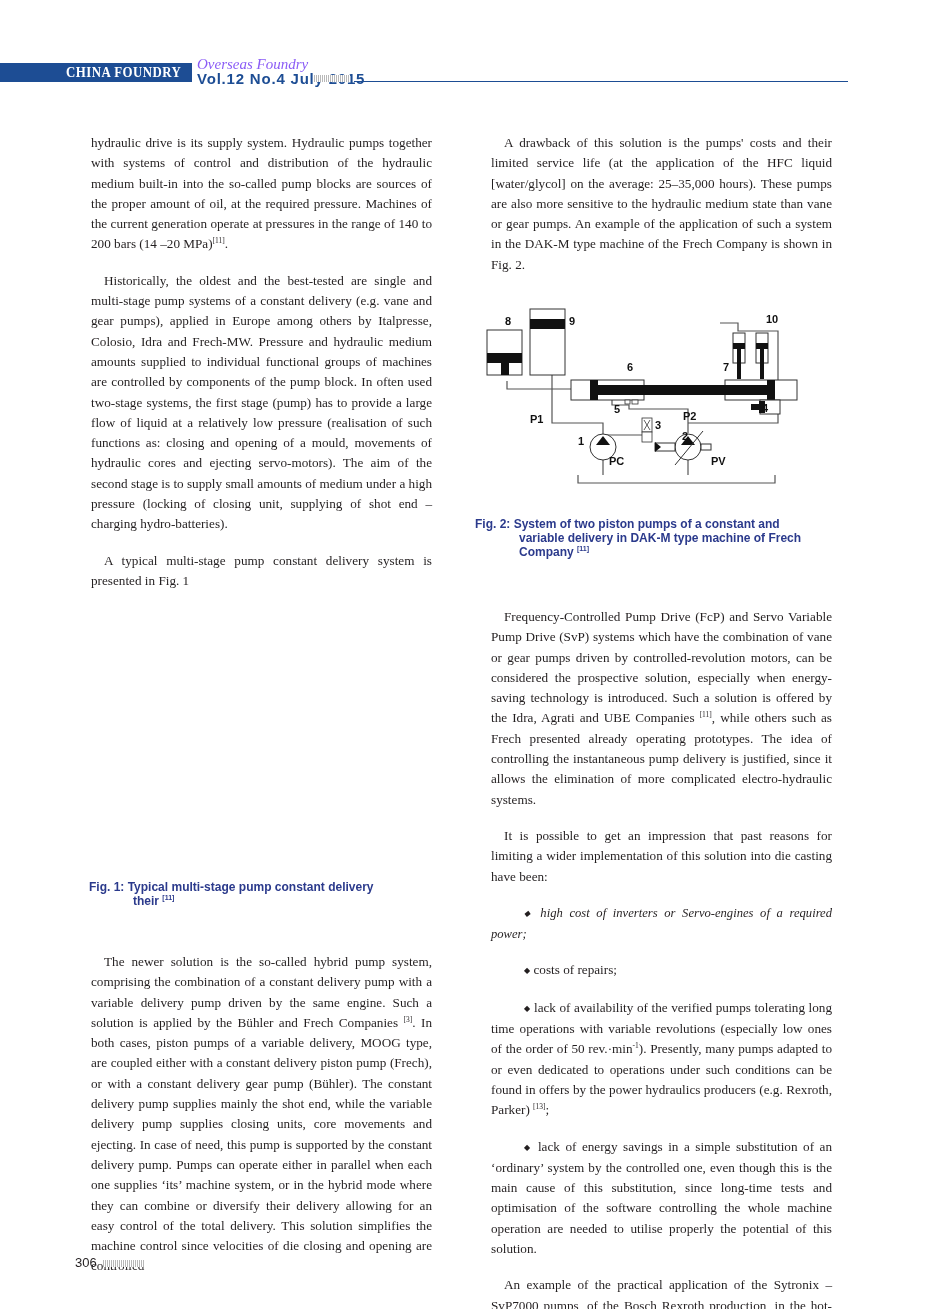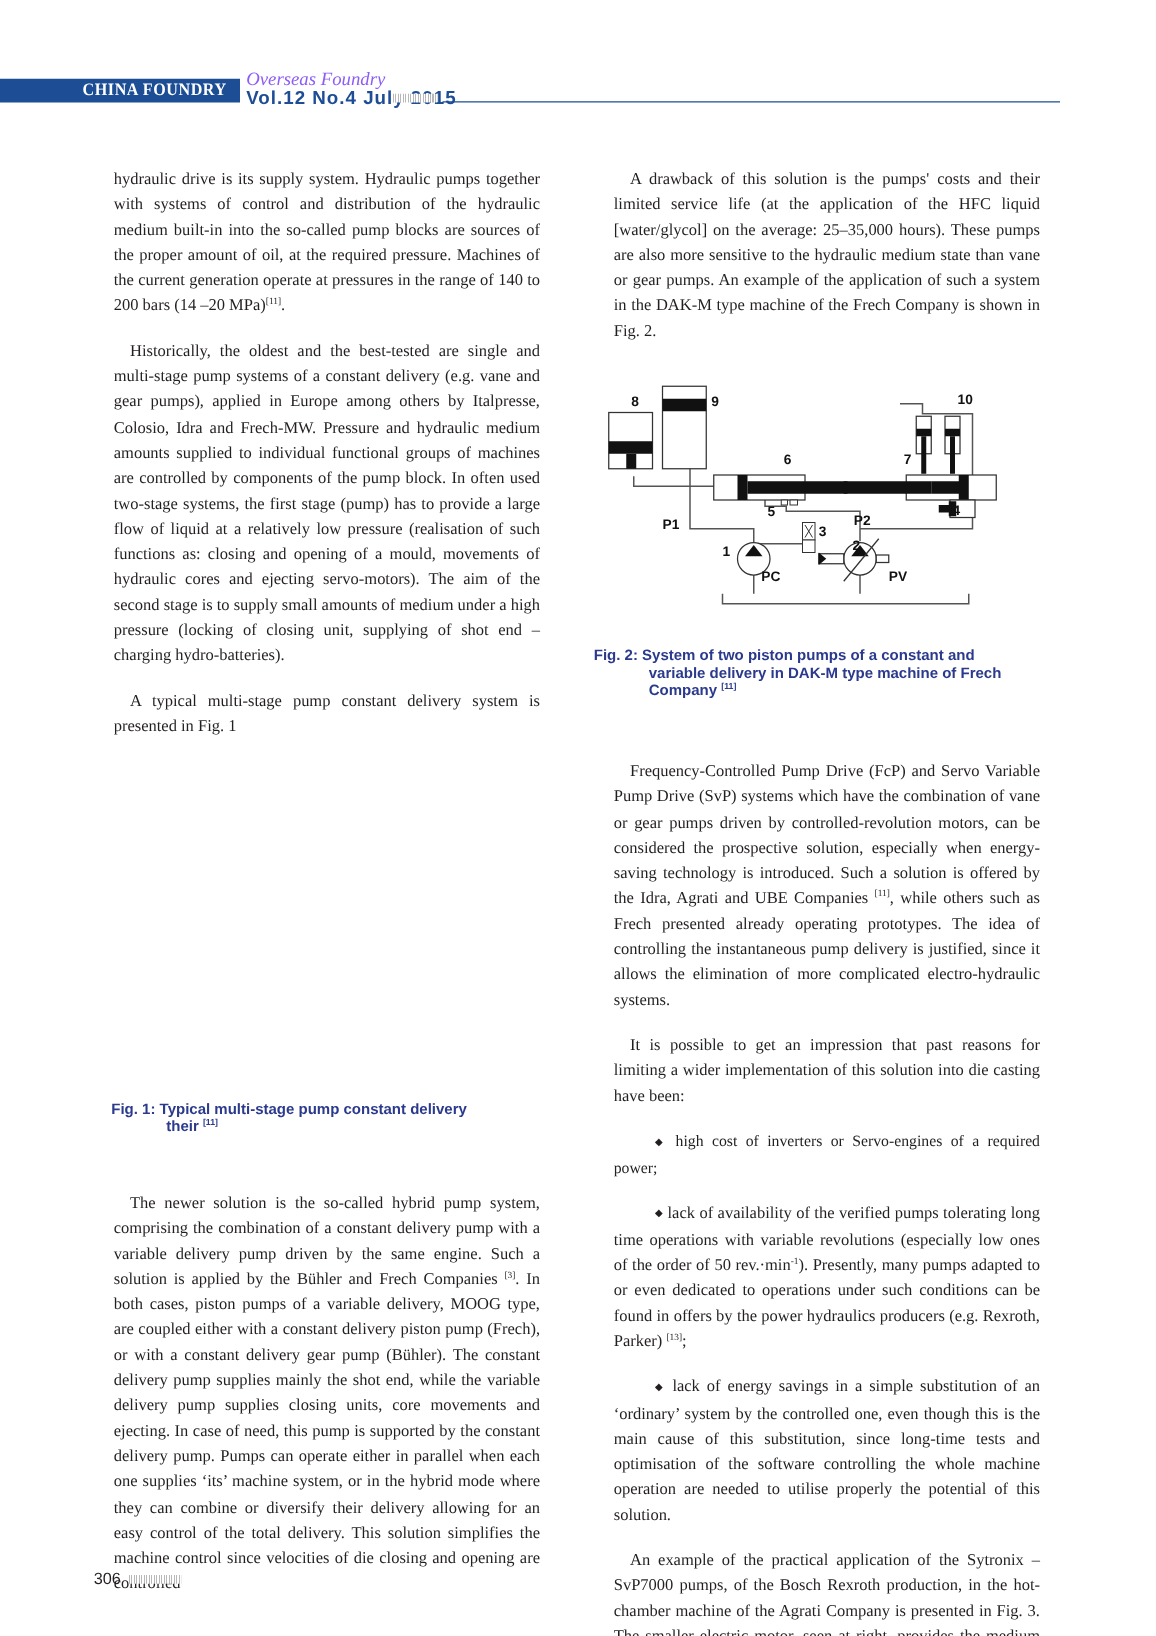--- a/index.html
+++ b/index.html
@@ -149,20 +149,21 @@
 
 <div class="fig-cap" style="left:475px; top:517px;">
   <span>Fig. 2: System of two piston pumps of a constant and</span>
   <span class="cont">variable delivery in DAK-M type machine of Frech</span>
   <span class="cont"><span>Company</span> <sup>[11]</sup></span>
 </div>
 
 <div class="col" style="left:475px; top:591px;">
   <p class="ind"><span>Frequency-Controlled Pump Drive (FcP) and Servo Variable Pump Drive (SvP) systems which have the combination of vane or gear pumps driven by controlled-revolution motors, can be considered the prospective solution, especially when energy-saving technology is introduced. Such a solution is offered by the Idra, Agrati and UBE Companies</span> <sup>[11]</sup><span>, while others such as Frech presented already operating prototypes. The idea of controlling the instantaneous pump delivery is justified, since it allows the elimination of more complicated electro-hydraulic systems.</span></p>
   <p class="ind">It is possible to get an impression that past reasons for limiting a wider implementation of this solution into die casting have been:</p>
-  <p class="ind2" style="font-size:12.6px;"><span style="font-size:8px;vertical-align:1px;">◆</span> <span>high cost of inverters or Servo-engines of a required power;</span></p>
+  <p class="ind2" style="font-size:12.6px;font-style:italic;"><span style="font-size:8px;vertical-align:1px;">◆</span> <span>high cost of inverters or Servo-engines of a required power;</span></p>
+  <p class="ind2"><span style="font-size:8px;vertical-align:1px;">◆</span> <span>costs of repairs;</span></p>
   <p class="ind2"><span style="font-size:8px;vertical-align:1px;">◆</span> <span>lack of availability of the verified pumps tolerating long time operations with variable revolutions (especially low ones of the order of 50 rev.·min</span><sup>-1</sup><span>). Presently, many pumps adapted to or even dedicated to operations under such conditions can be found in offers by the power hydraulics producers (e.g. Rexroth, Parker)</span> <sup>[13]</sup><span>;</span></p>
   <p class="ind2"><span style="font-size:8px;vertical-align:1px;">◆</span> <span>lack of energy savings in a simple substitution of an ‘ordinary’ system by the controlled one, even though this is the main cause of this substitution, since long-time tests and optimisation of the software controlling the whole machine operation are needed to utilise properly the potential of this solution.</span></p>
   <p class="ind">An example of the practical application of the Sytronix – SvP7000 pumps, of the Bosch Rexroth production, in the hot-chamber machine of the Agrati Company is presented in Fig. 3. The smaller electric motor, seen at right, provides the medium circulation in the auxiliary cooling and filtration cycle.</p>
 </div>
 
 <div class="page-num">306</div>
 <div class="foot-ticks"></div>
 
 </body></html>

